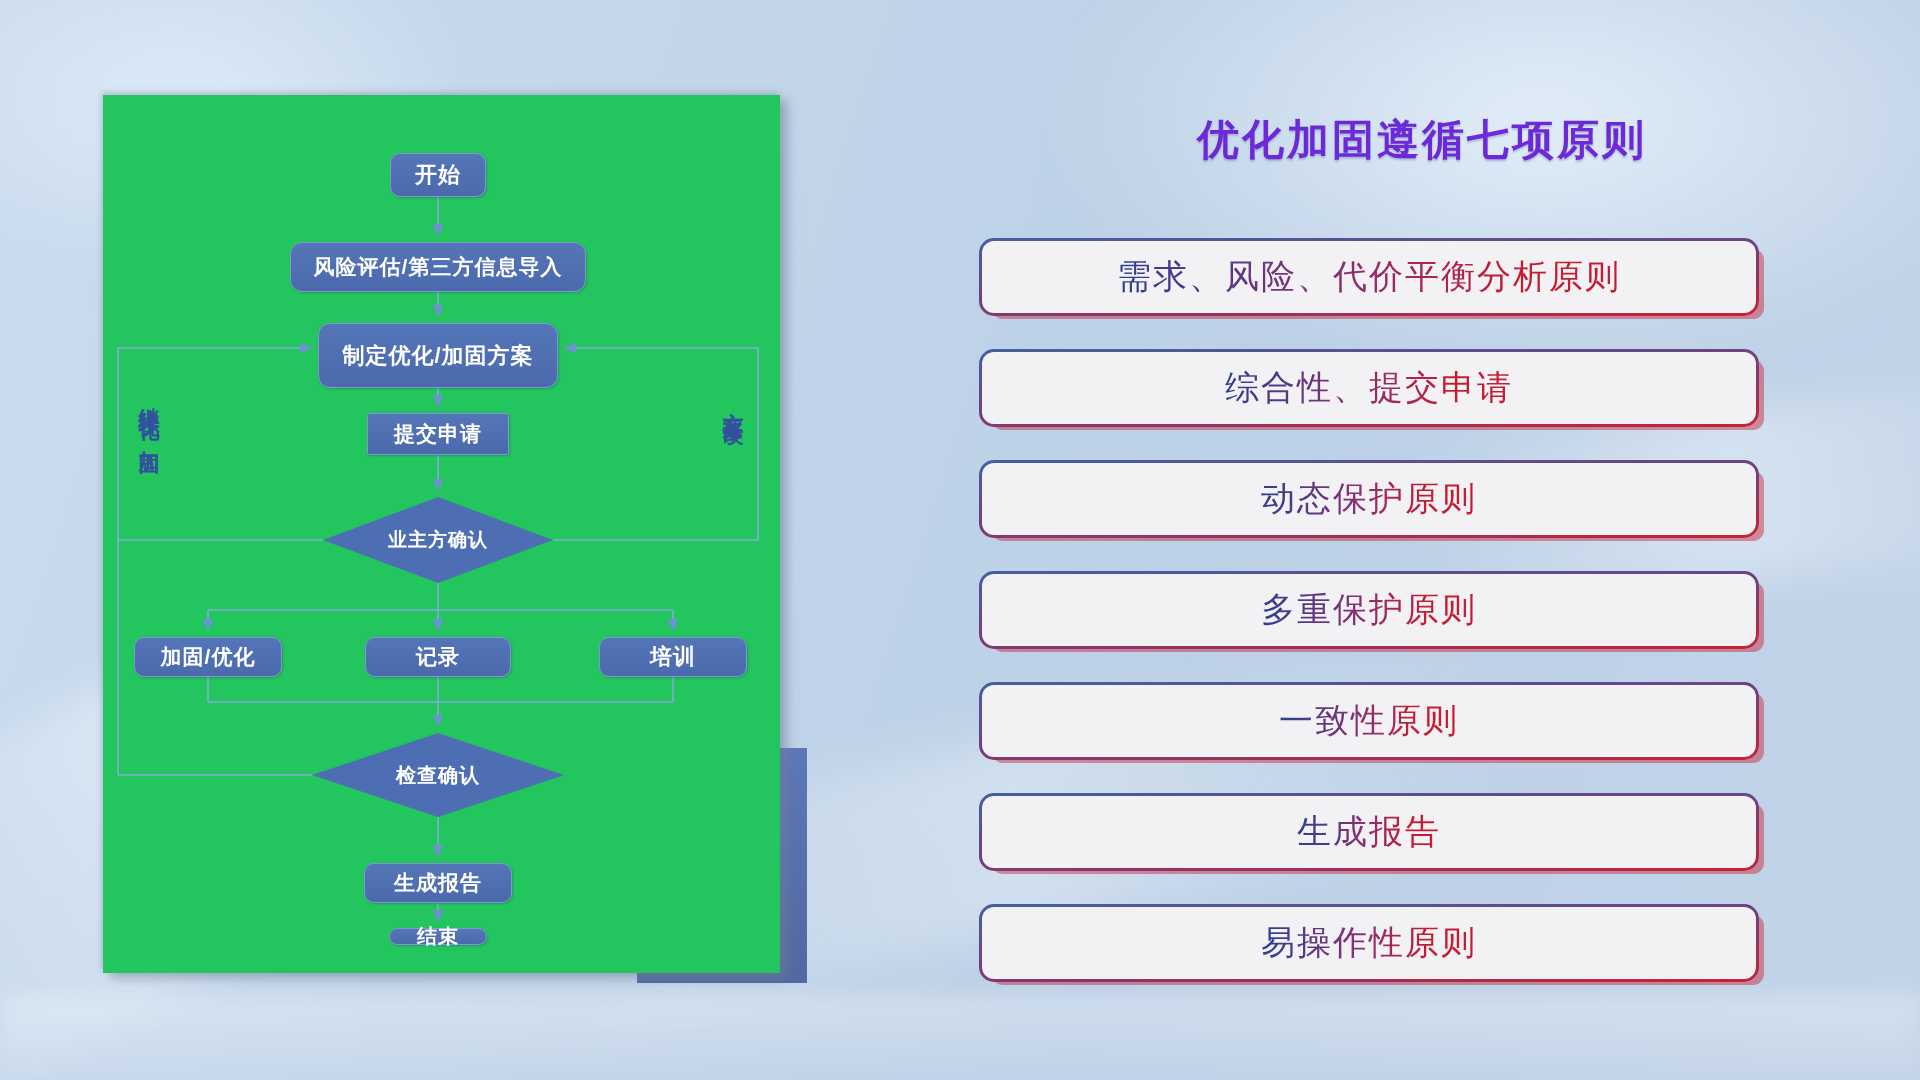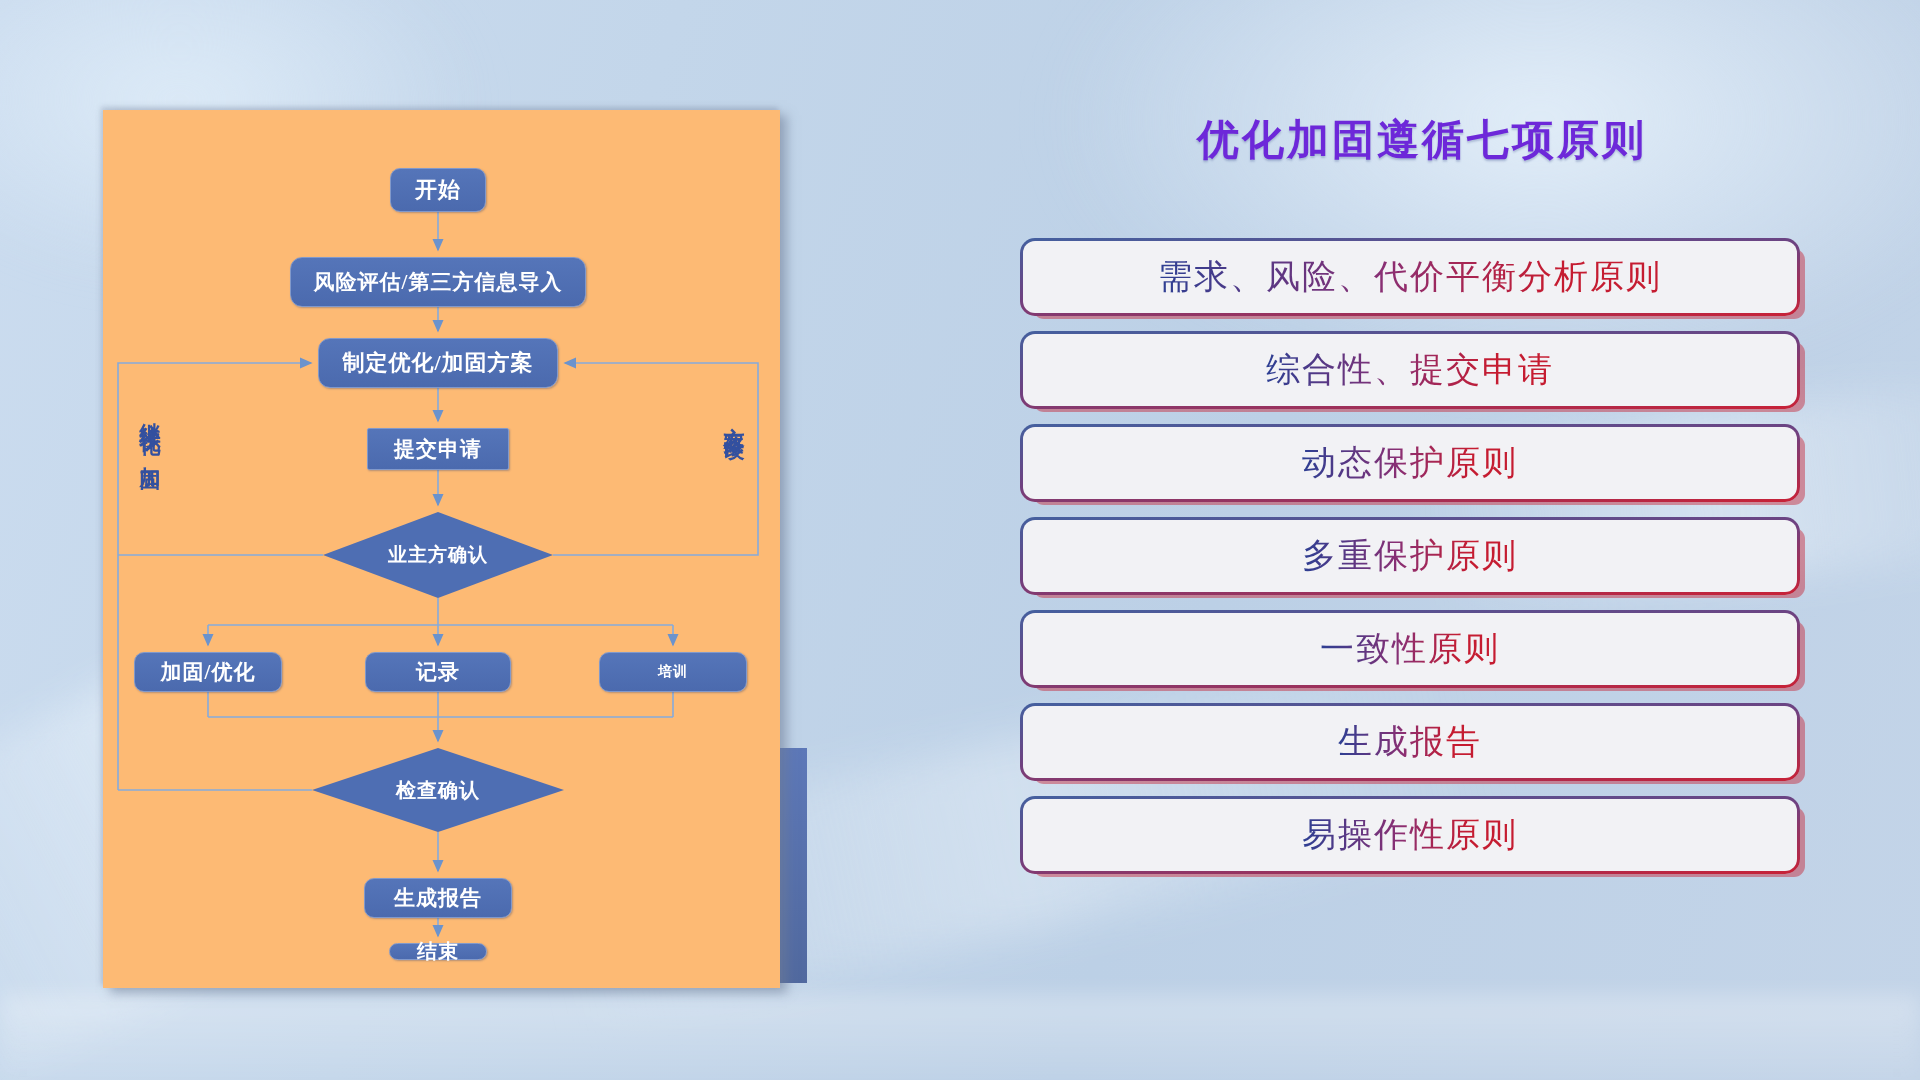--- a/index.html
+++ b/index.html
@@ -26,24 +26,23 @@
                  background: linear-gradient(180deg, rgba(255,255,255,0.3), rgba(255,255,255,0.05)); filter: blur(10px); }
 
   
   .deco-rect {
     position: absolute; left: 637px; top: 748px; width: 170px; height: 235px;
     background: linear-gradient(180deg, #5d78b8, #51699f);
   }
 
   
   .card {
-    position: absolute; left: 103px; top: 110px; width: 677px; height: 878px;
-    background: #fdba74;
+    position: absolute; left: 103px; top: 95px; width: 677px; height: 878px;
+    background: #22c55e;
     box-shadow: 7px 5px 10px rgba(112, 126, 152, 0.55), -2px -3px 5px rgba(112, 126, 152, 0.3);
-    font-family: Liberation Serif, serif;
   }
   .card svg.connectors { position: absolute; left: 0; top: 0; width: 677px; height: 878px; }
 
   .node {
     position: absolute; display: flex; align-items: center; justify-content: center;
     background: linear-gradient(180deg, #5575b9, #4b6aae);
     border: 1px solid #8199cb;
     color: #ffffff; font-weight: bold; letter-spacing: 1px;
     box-shadow: 1px 1px 2px rgba(47, 66, 118, 0.35);
   }
@@ -58,22 +57,22 @@
     color: #33509f; font-weight: bold; font-size: 21px; letter-spacing: 4px; line-height: 1;
   }
 
   
   .panel-title {
     position: absolute; left: 1032px; top: 112px; width: 780px;
     text-align: center; font-size: 42px; font-weight: bold; color: #6d28d9;
     letter-spacing: 3px; text-shadow: 0 2px 2px rgba(70, 90, 150, 0.3);
   }
   .principles {
-    position: absolute; left: 1020px; top: 238px; width: 780px;
-    display: flex; flex-direction: column; gap: 15px;
+    position: absolute; left: 979px; top: 238px; width: 780px;
+    display: flex; flex-direction: column; gap: 33px;
   }
   .pill {
     height: 78px; border-radius: 15px; padding: 3px;
     background: linear-gradient(176deg, #44609f 0%, #71407f 48%, #c92136 100%);
     box-shadow: 9px 7px 0 -4px rgba(198, 33, 52, 0.45);
   }
   .pill-inner {
     width: 100%; height: 100%; border-radius: 12px; background: #f2f2f5;
     display: flex; align-items: center; justify-content: center;
   }
@@ -82,26 +81,26 @@
     .pill-text {
       background: linear-gradient(90deg, #2d3f93 0%, #8a2f73 45%, #c51c31 78%);
       -webkit-background-clip: text; background-clip: text;
       color: transparent; -webkit-text-fill-color: transparent;
     }
   }
 
   
   .n-start  { left: 287px; top: 58px;  width: 96px;  height: 44px; border-radius: 10px; font-size: 22px; }
   .n-risk   { left: 187px; top: 147px; width: 296px; height: 50px; border-radius: 12px; font-size: 21px; }
-  .n-plan   { left: 215px; top: 228px; width: 240px; height: 50px; border-radius: 12px; font-size: 22px; }
+  .n-plan   { left: 215px; top: 228px; width: 240px; height: 65px; border-radius: 12px; font-size: 22px; }
   .n-submit { left: 264px; top: 318px; width: 142px; height: 42px; border-radius: 2px; font-size: 21px; }
   .d-owner  { left: 220px; top: 402px; width: 230px; height: 86px; font-size: 19px; }
   .n-reinf  { left: 31px;  top: 542px; width: 148px; height: 40px; border-radius: 10px; font-size: 21px; }
   .n-record { left: 262px; top: 542px; width: 146px; height: 40px; border-radius: 10px; font-size: 21px; text-align: center; }
-  .n-train  { left: 496px; top: 542px; width: 148px; height: 40px; border-radius: 10px; font-size: 14px; }
+  .n-train  { left: 496px; top: 542px; width: 148px; height: 40px; border-radius: 10px; font-size: 22px; }
   .d-check  { left: 209px; top: 638px; width: 252px; height: 84px; font-size: 20px; }
   .n-report { left: 261px; top: 768px; width: 148px; height: 40px; border-radius: 10px; font-size: 21px; }
   .n-end    { left: 286px; top: 833px; width: 98px;  height: 17px; border-radius: 10px; font-size: 20px; }
   .lbl-left  { left: 36px;  top: 296px; }
   .lbl-right { left: 620px; top: 300px; }
 </style>
 </head>
 <body>
 
 <div class="glow glow-tr"></div>

